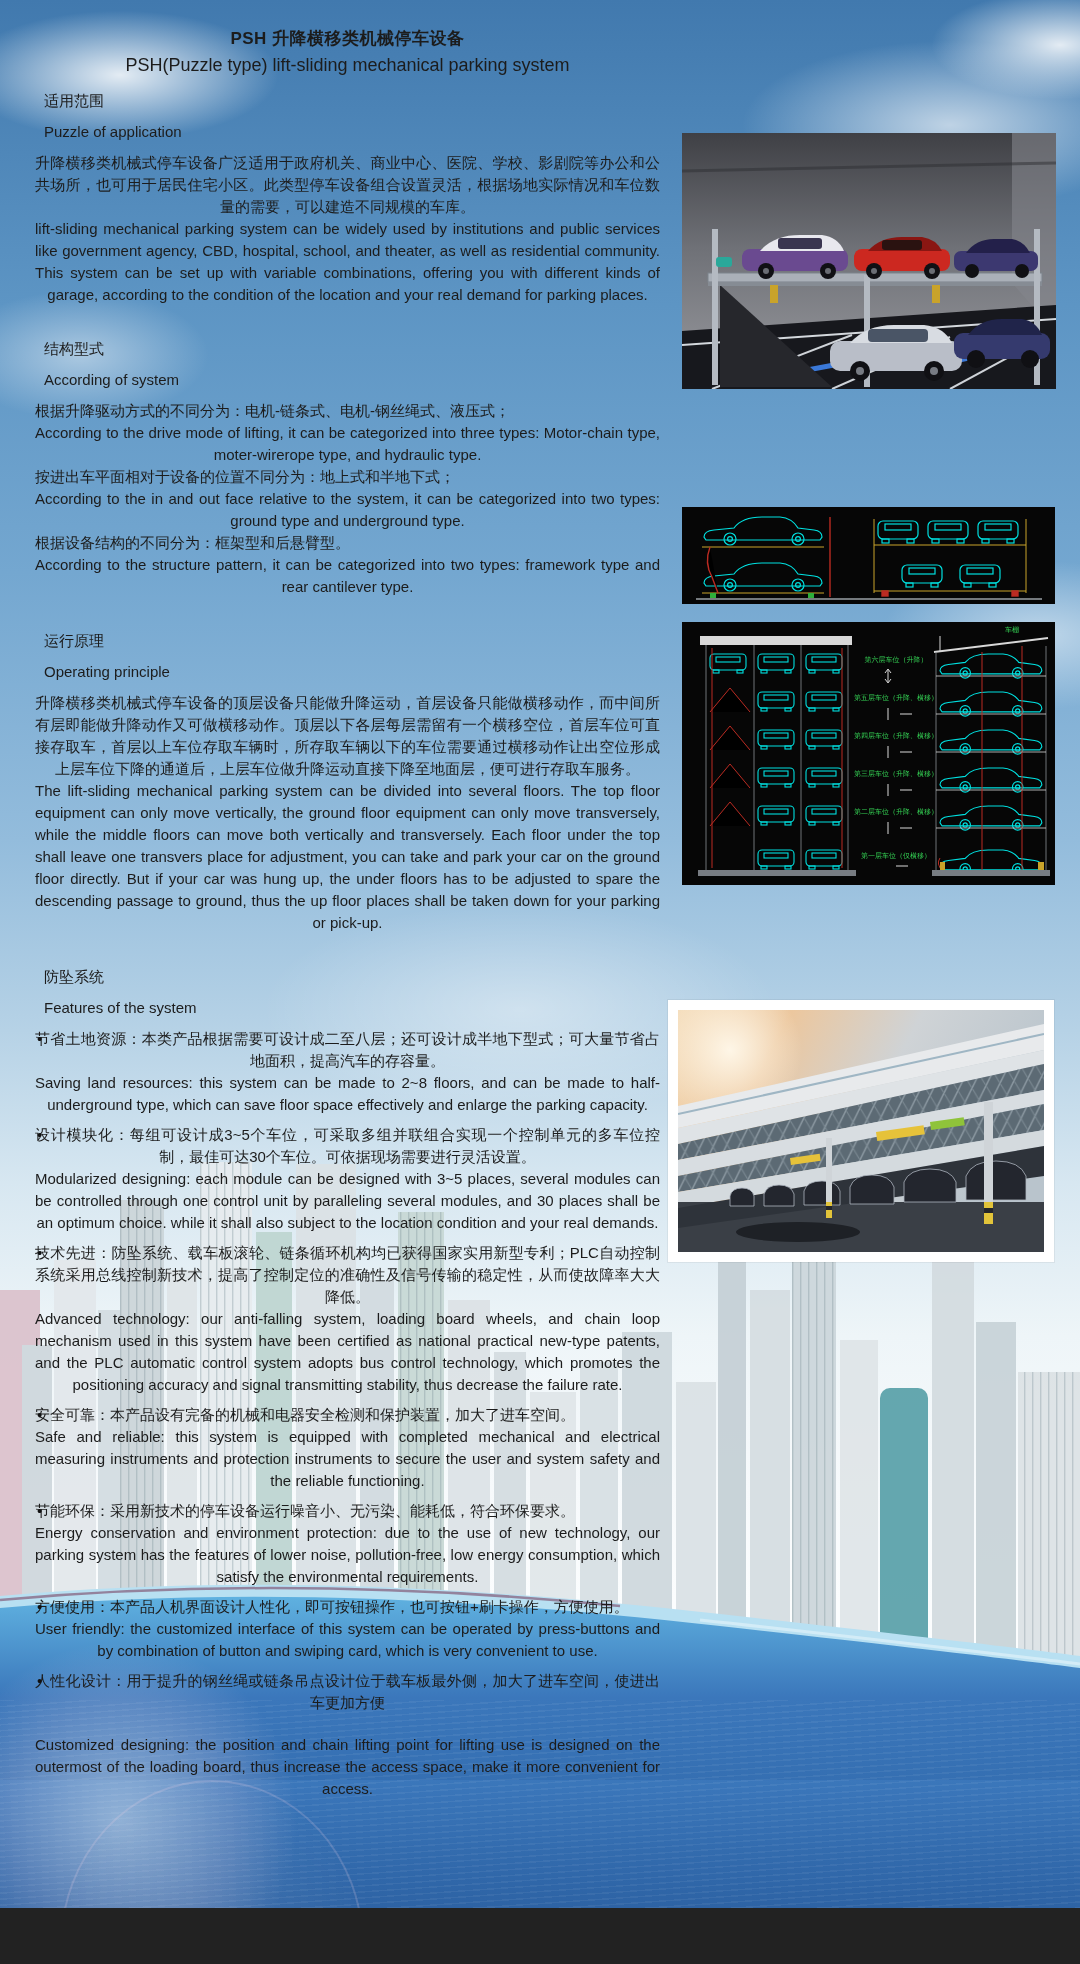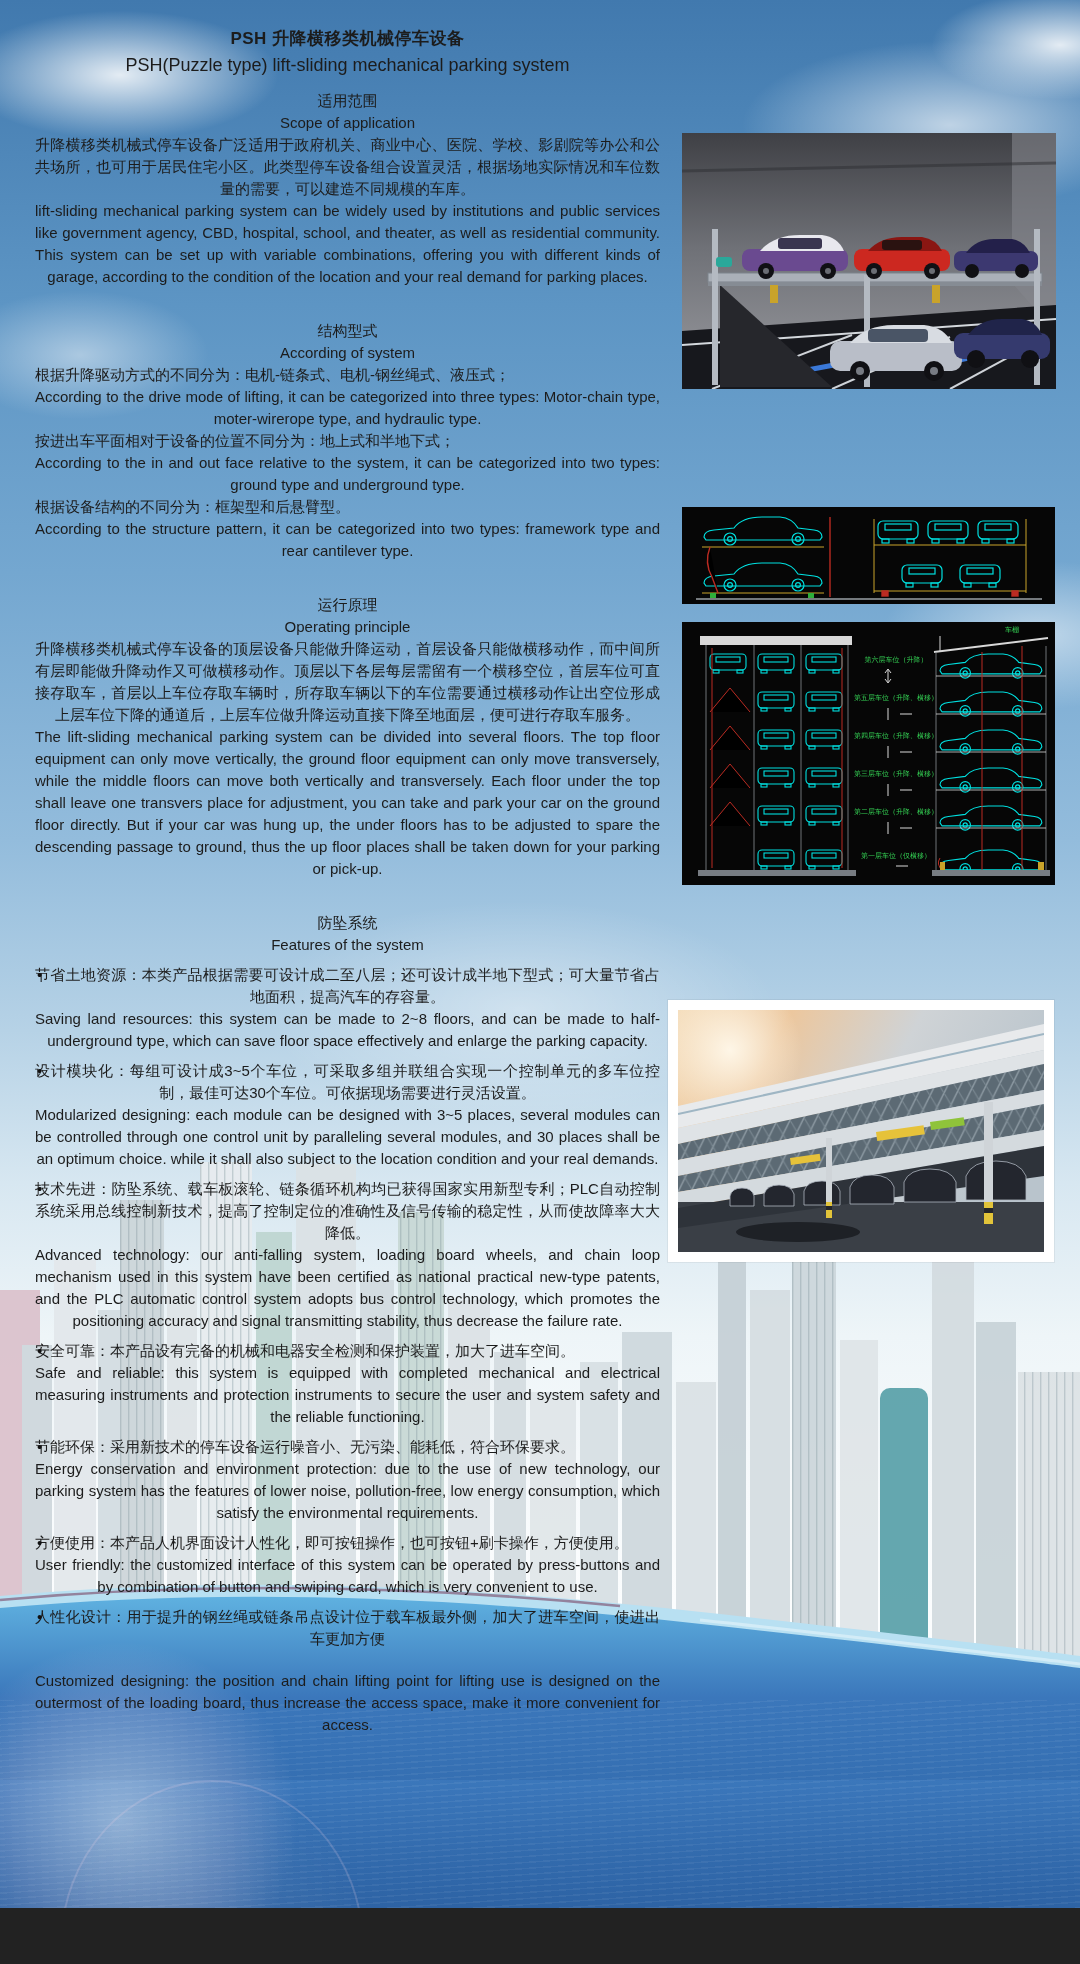--- a/index.html
+++ b/index.html
@@ -22,21 +22,21 @@
     border:2px solid rgba(255,215,235,.18);background:radial-gradient(circle,rgba(255,255,255,.10),rgba(255,255,255,0) 75%);}
   
   .column{position:absolute;left:35px;top:28px;width:625px;z-index:8;
           font-size:15px;line-height:22px;}
   .tc{text-align:left;}
   .jc{text-align:justify;text-align-last:center;}
   .title-cn{font-size:17px;font-weight:bold;text-align:center;letter-spacing:.5px;}
   .title-en{font-size:18px;text-align:center;margin-top:4px;margin-bottom:14px;}
   .sec{margin-top:32px;}
   .sec.first{margin-top:0;}
-  .sec h3{margin:0;font-size:15px;font-weight:normal;text-align:center;}
+  .sec h3{margin:9px;font-size:15px;font-weight:normal;text-align:left;}
   .sec p{margin:0;}
   .feature-item{position:relative;margin-top:8px;padding:0;}
   .bullet{position:absolute;left:2px;top:0;font-size:15px;line-height:22px;color:#111;}
   .gap-top{margin-top:20px !important;}
   
   .fig{position:absolute;z-index:7;}
   .fig svg{display:block;}
   .photo-frame{background:#fff;padding:10px;box-shadow:0 0 0 1px rgba(0,0,0,.05);}
   .cadlabel{fill:#35d455;font-size:7px;font-family:"Liberation Sans",sans-serif;}
 </style>
@@ -418,21 +418,21 @@
       <rect x="306" y="198" width="9" height="5" fill="#24262a"></rect>
     </svg>
   </div>
 
   <div class="column">
     <div class="title-cn">PSH 升降横移类机械停车设备</div>
     <div class="title-en">PSH(Puzzle type) lift-sliding mechanical parking system</div>
 
     <div class="sec first">
       <h3>适用范围</h3>
-      <h3>Scope of application</h3>
+      <h3>Puzzle of application</h3>
       <p class="jc">升降横移类机械式停车设备广泛适用于政府机关、商业中心、医院、学校、影剧院等办公和公共场所，也可用于居民住宅小区。此类型停车设备组合设置灵活，根据场地实际情况和车位数量的需要，可以建造不同规模的车库。</p>
       <p class="jc">lift-sliding mechanical parking system can be widely used by institutions and public services like government agency, CBD, hospital, school, and theater, as well as residential community. This system can be set up with variable combinations, offering you with different kinds of garage, according to the condition of the location and your real demand for parking places.</p>
     </div>
 
     <div class="sec">
       <h3>结构型式</h3>
       <h3>According of system</h3>
       <p class="tc">根据升降驱动方式的不同分为：电机-链条式、电机-钢丝绳式、液压式；</p>
       <p class="jc">According to the drive mode of lifting, it can be categorized into three types: Motor-chain type, moter-wirerope type, and hydraulic type.</p>
       <p class="tc">按进出车平面相对于设备的位置不同分为：地上式和半地下式；</p>

